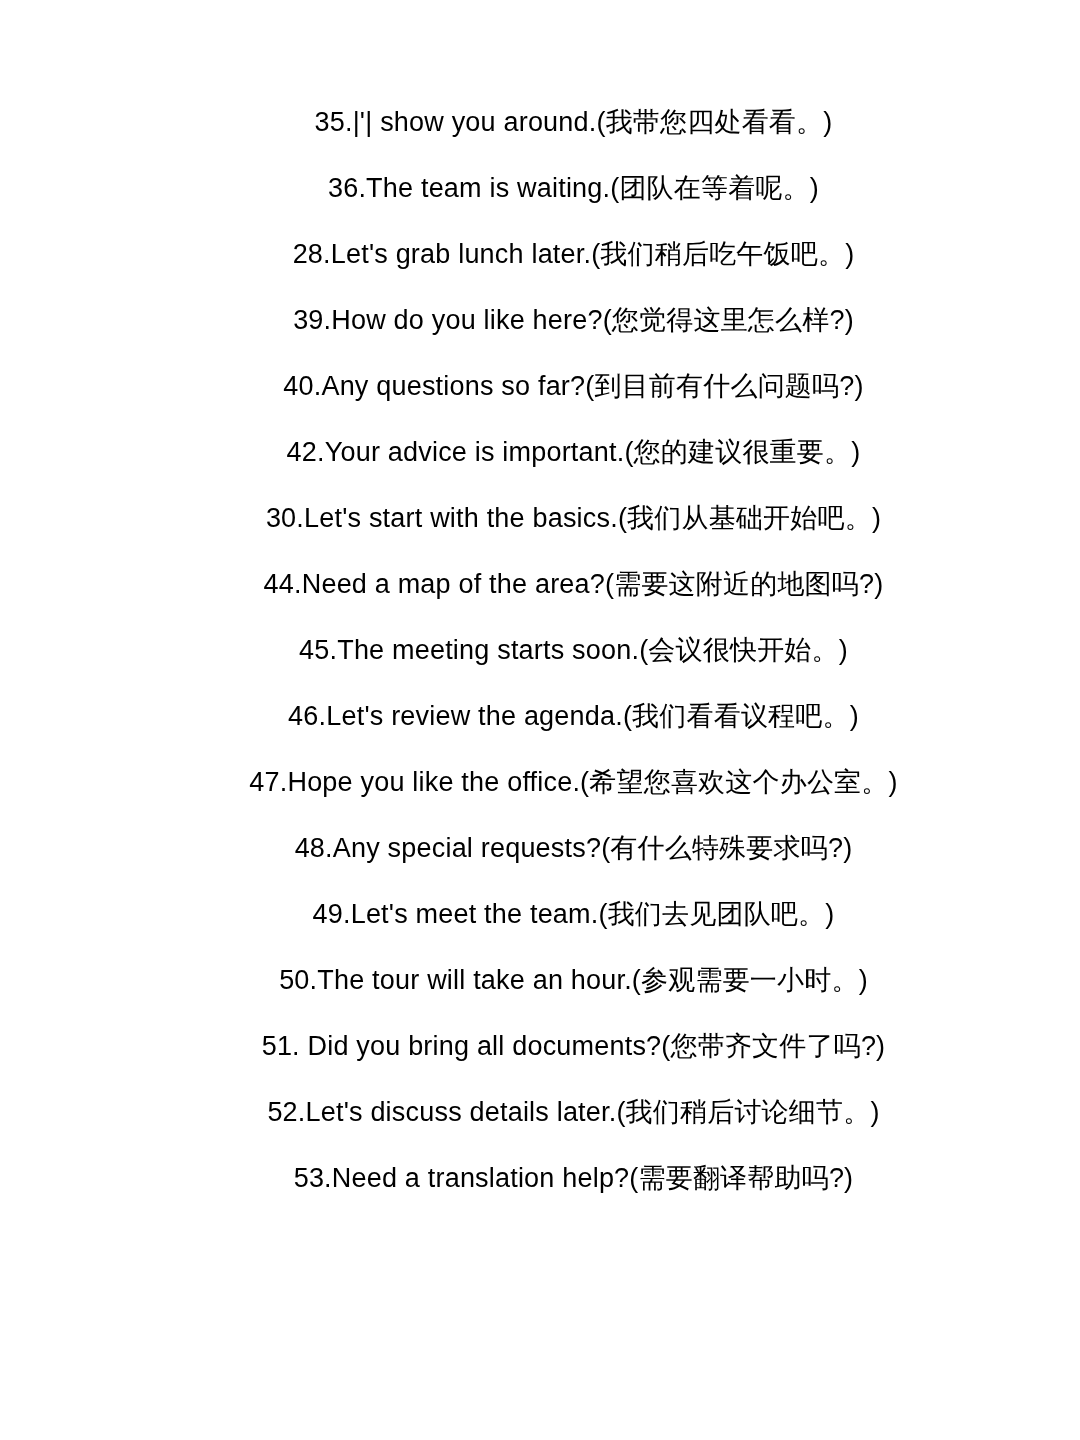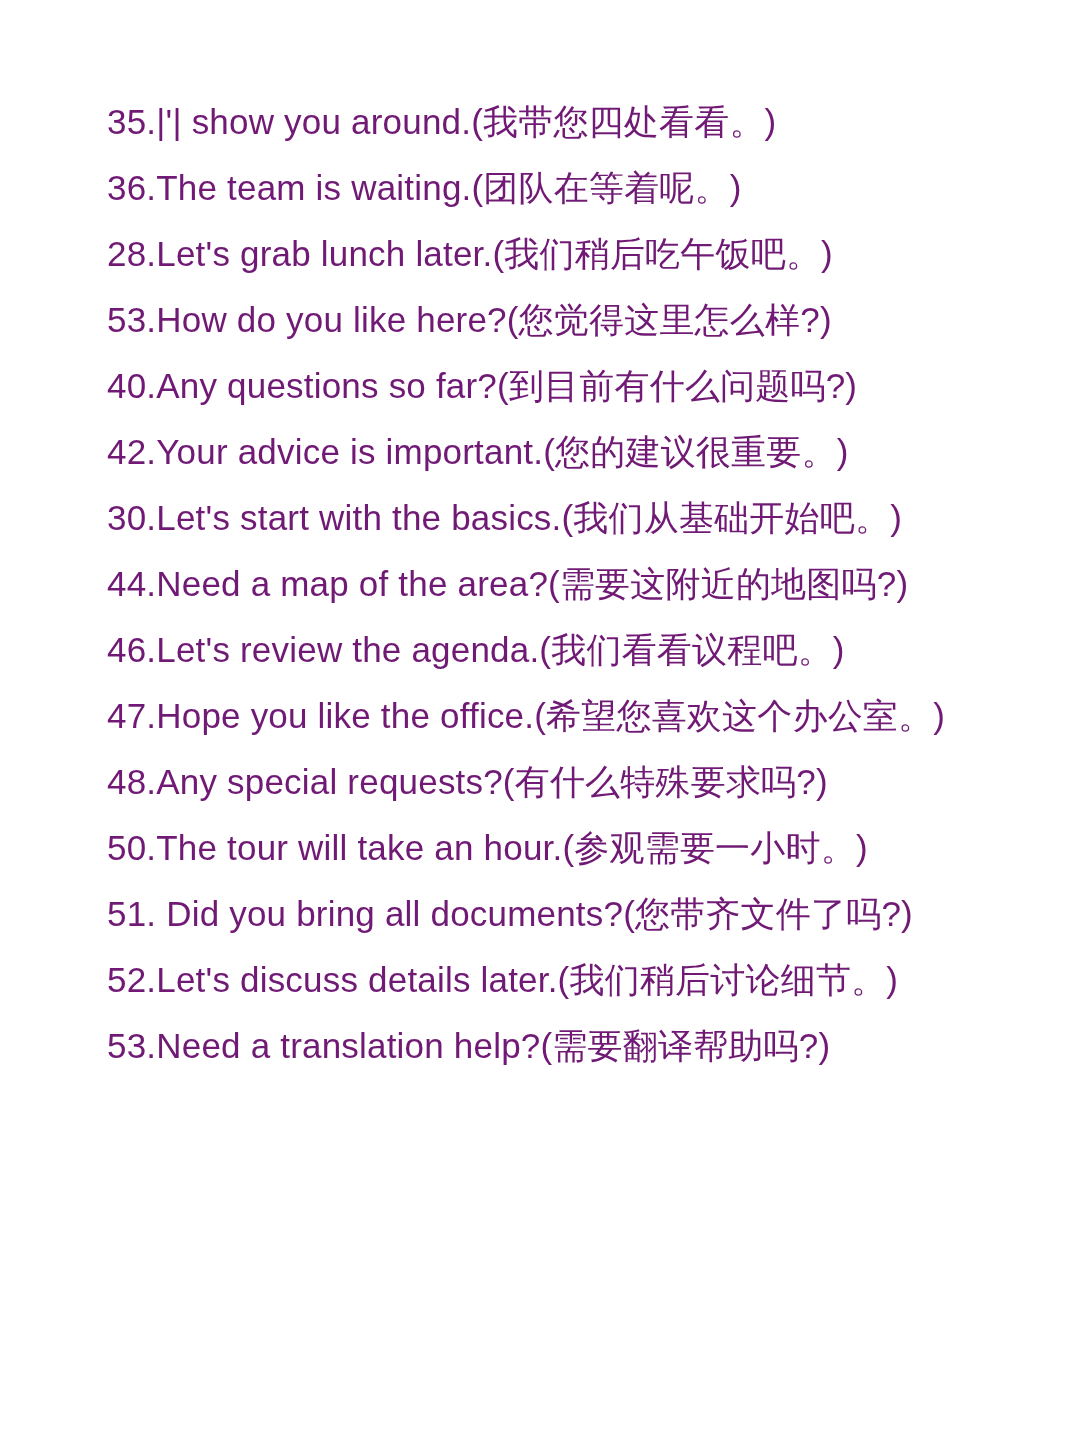--- a/index.html
+++ b/index.html
@@ -15,39 +15,42 @@
   }
   .page {
     box-sizing: border-box;
     width: 1080px;
     height: 1440px;
     padding: 108px 40px 0 107px;
     background: #ffffff;
   }
   .phrase-item {
     margin: 0 0 38px 0;
-    font-size: 35px;
+    font-size: 27px;
     line-height: 28px;
-    color: #701a75;
+    color: #000000;
     letter-spacing: 0.2px;
     white-space: nowrap;
+    text-align: center;
   }
 </style>
 </head>
 <body>
 
 <main class="page">
   <p class="phrase-item">35.|'| show you around.(我带您四处看看。)</p>
   <p class="phrase-item">36.The team is waiting.(团队在等着呢。)</p>
   <p class="phrase-item">28.Let's grab lunch later.(我们稍后吃午饭吧。)</p>
-  <p class="phrase-item">53.How do you like here?(您觉得这里怎么样?)</p>
+  <p class="phrase-item">39.How do you like here?(您觉得这里怎么样?)</p>
   <p class="phrase-item">40.Any questions so far?(到目前有什么问题吗?)</p>
   <p class="phrase-item">42.Your advice is important.(您的建议很重要。)</p>
   <p class="phrase-item">30.Let's start with the basics.(我们从基础开始吧。)</p>
   <p class="phrase-item">44.Need a map of the area?(需要这附近的地图吗?)</p>
+  <p class="phrase-item">45.The meeting starts soon.(会议很快开始。)</p>
   <p class="phrase-item">46.Let's review the agenda.(我们看看议程吧。)</p>
   <p class="phrase-item">47.Hope you like the office.(希望您喜欢这个办公室。)</p>
   <p class="phrase-item">48.Any special requests?(有什么特殊要求吗?)</p>
+  <p class="phrase-item">49.Let's meet the team.(我们去见团队吧。)</p>
   <p class="phrase-item">50.The tour will take an hour.(参观需要一小时。)</p>
   <p class="phrase-item">51. Did you bring all documents?(您带齐文件了吗?)</p>
   <p class="phrase-item">52.Let's discuss details later.(我们稍后讨论细节。)</p>
   <p class="phrase-item">53.Need a translation help?(需要翻译帮助吗?)</p>
 </main>
 
 </body></html>

